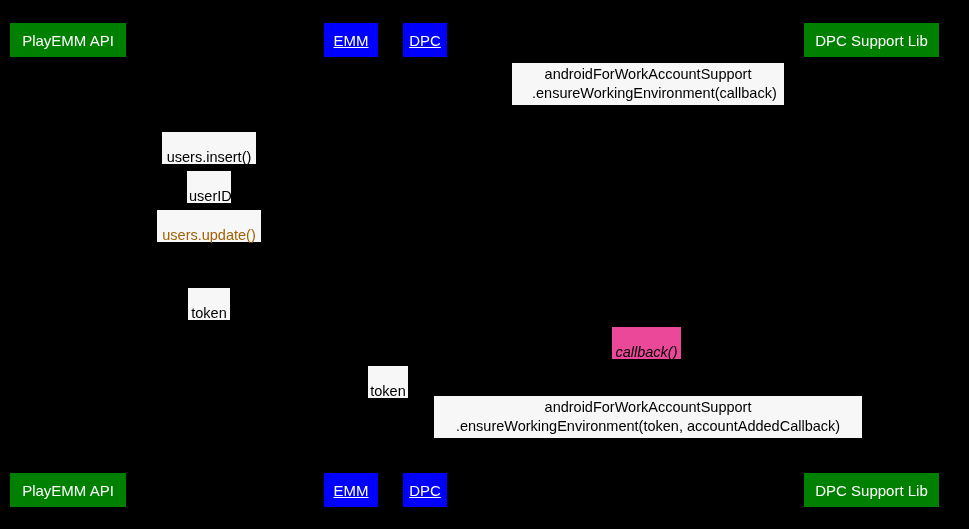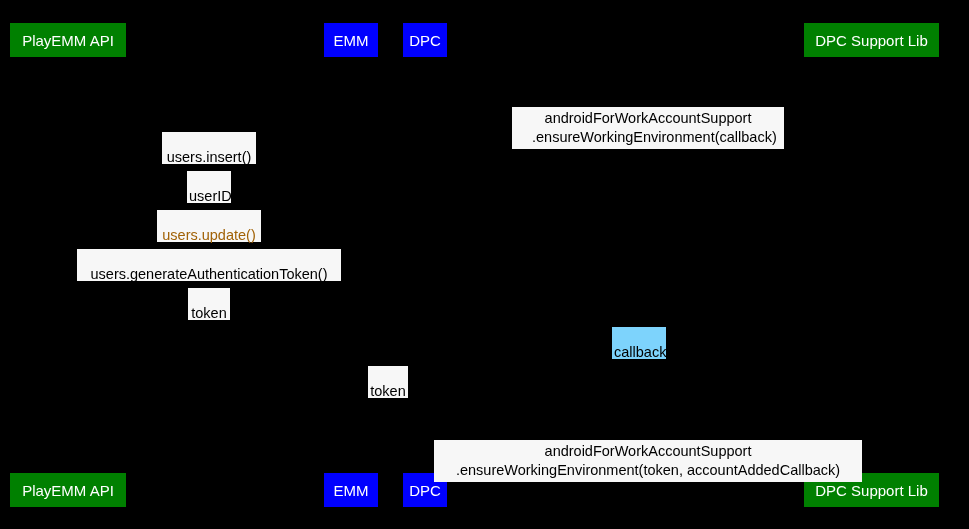--- a/index.html
+++ b/index.html
@@ -20,36 +20,35 @@
     display: flex;
     align-items: center;
     justify-content: center;
     color: #ffffff;
     font-size: 15px;
     line-height: 1;
     box-sizing: border-box;
     white-space: nowrap;
   }
   .participant.green { background: #008000; justify-content: center; }
-  .participant.blue  { background: #0000ff; }
+  .participant.blue  { background: #0000ff; text-decoration: underline; }
 
   .msg-label {
     position: absolute;
     background: #f7f7f7;
     color: #000000;
     font-size: 14.5px;
     line-height: 19px;
     text-align: center;
     box-sizing: border-box;
     padding: 16px 2px;
     white-space: pre;
   }
   .msg-label.multiline {
     padding: 2px 20px;
-    margin-top: 44px;
   }
 </style>
 </head>
 <body>
 
 <div id="canvas">
     <div class="participant green" style="left: 10px; top: 23px; width: 116px; height: 34px; background: rgb(0, 128, 0); color: rgb(255, 255, 255);">
       <span>PlayEMM API</span>
     </div>
     <div class="participant blue" style="left: 324px; top: 23px; width: 54px; height: 34px; background: rgb(0, 0, 255); color: rgb(255, 255, 255);">
@@ -70,18 +69,17 @@
     <div class="participant blue" style="left: 403px; top: 473px; width: 44px; height: 34px; background: rgb(0, 0, 255); color: rgb(255, 255, 255);">
       <span>DPC</span>
     </div>
     <div class="participant green" style="left: 804px; top: 473px; width: 135px; height: 34px; background: rgb(0, 128, 0); color: rgb(255, 255, 255);">
       <span>DPC Support Lib</span>
     </div>
     <div class="msg-label multiline" style="left: 512px; top: 63px; width: 272px; height: 42px; background: rgb(247, 247, 247); color: rgb(0, 0, 0);"><div>androidForWorkAccountSupport</div><div>.ensureWorkingEnvironment(callback)</div></div>
     <div class="msg-label" style="left: 162px; top: 132px; width: 94px; height: 22px; background: rgb(247, 247, 247); color: rgb(0, 0, 0);"><div>users.insert()</div></div>
     <div class="msg-label" style="left: 187px; top: 171px; width: 44px; height: 30px; background: rgb(247, 247, 247); color: rgb(0, 0, 0);"><div>userID</div></div>
     <div class="msg-label" style="left: 157px; top: 210px; width: 104px; height: 22px; background: rgb(247, 247, 247); color: #a16207;"><div>users.update()</div></div>
-    <div class="msg-label" style="left: 77px; top: 249px; width: 264px; height: 22px; background: rgb(247, 247, 247); color: rgb(0, 0, 0);"><div>users.generateAuthenticationToken()</div></div>
     <div class="msg-label" style="left: 188px; top: 288px; width: 42px; height: 22px; background: rgb(247, 247, 247); color: rgb(0, 0, 0);"><div>token</div></div>
-    <div class="msg-label" style="left: 612px; top: 327px; width: 54px; height: 22px; background: #7dd3fc; color: rgb(0, 0, 0);"><div>callback()</div></div>
+    <div class="msg-label" style="left: 612px; top: 327px; width: 69px; height: 22px; background: #ec4899; color: rgb(0, 0, 0); font-style: italic;"><div>callback()</div></div>
     <div class="msg-label" style="left: 368px; top: 366px; width: 40px; height: 22px; background: rgb(247, 247, 247); color: rgb(0, 0, 0);"><div>token</div></div>
     <div class="msg-label multiline" style="left: 434px; top: 396px; width: 428px; height: 42px; background: rgb(247, 247, 247); color: rgb(0, 0, 0);"><div>androidForWorkAccountSupport</div><div>.ensureWorkingEnvironment(token, accountAddedCallback)</div></div>
   </div>
 
 </body></html>

